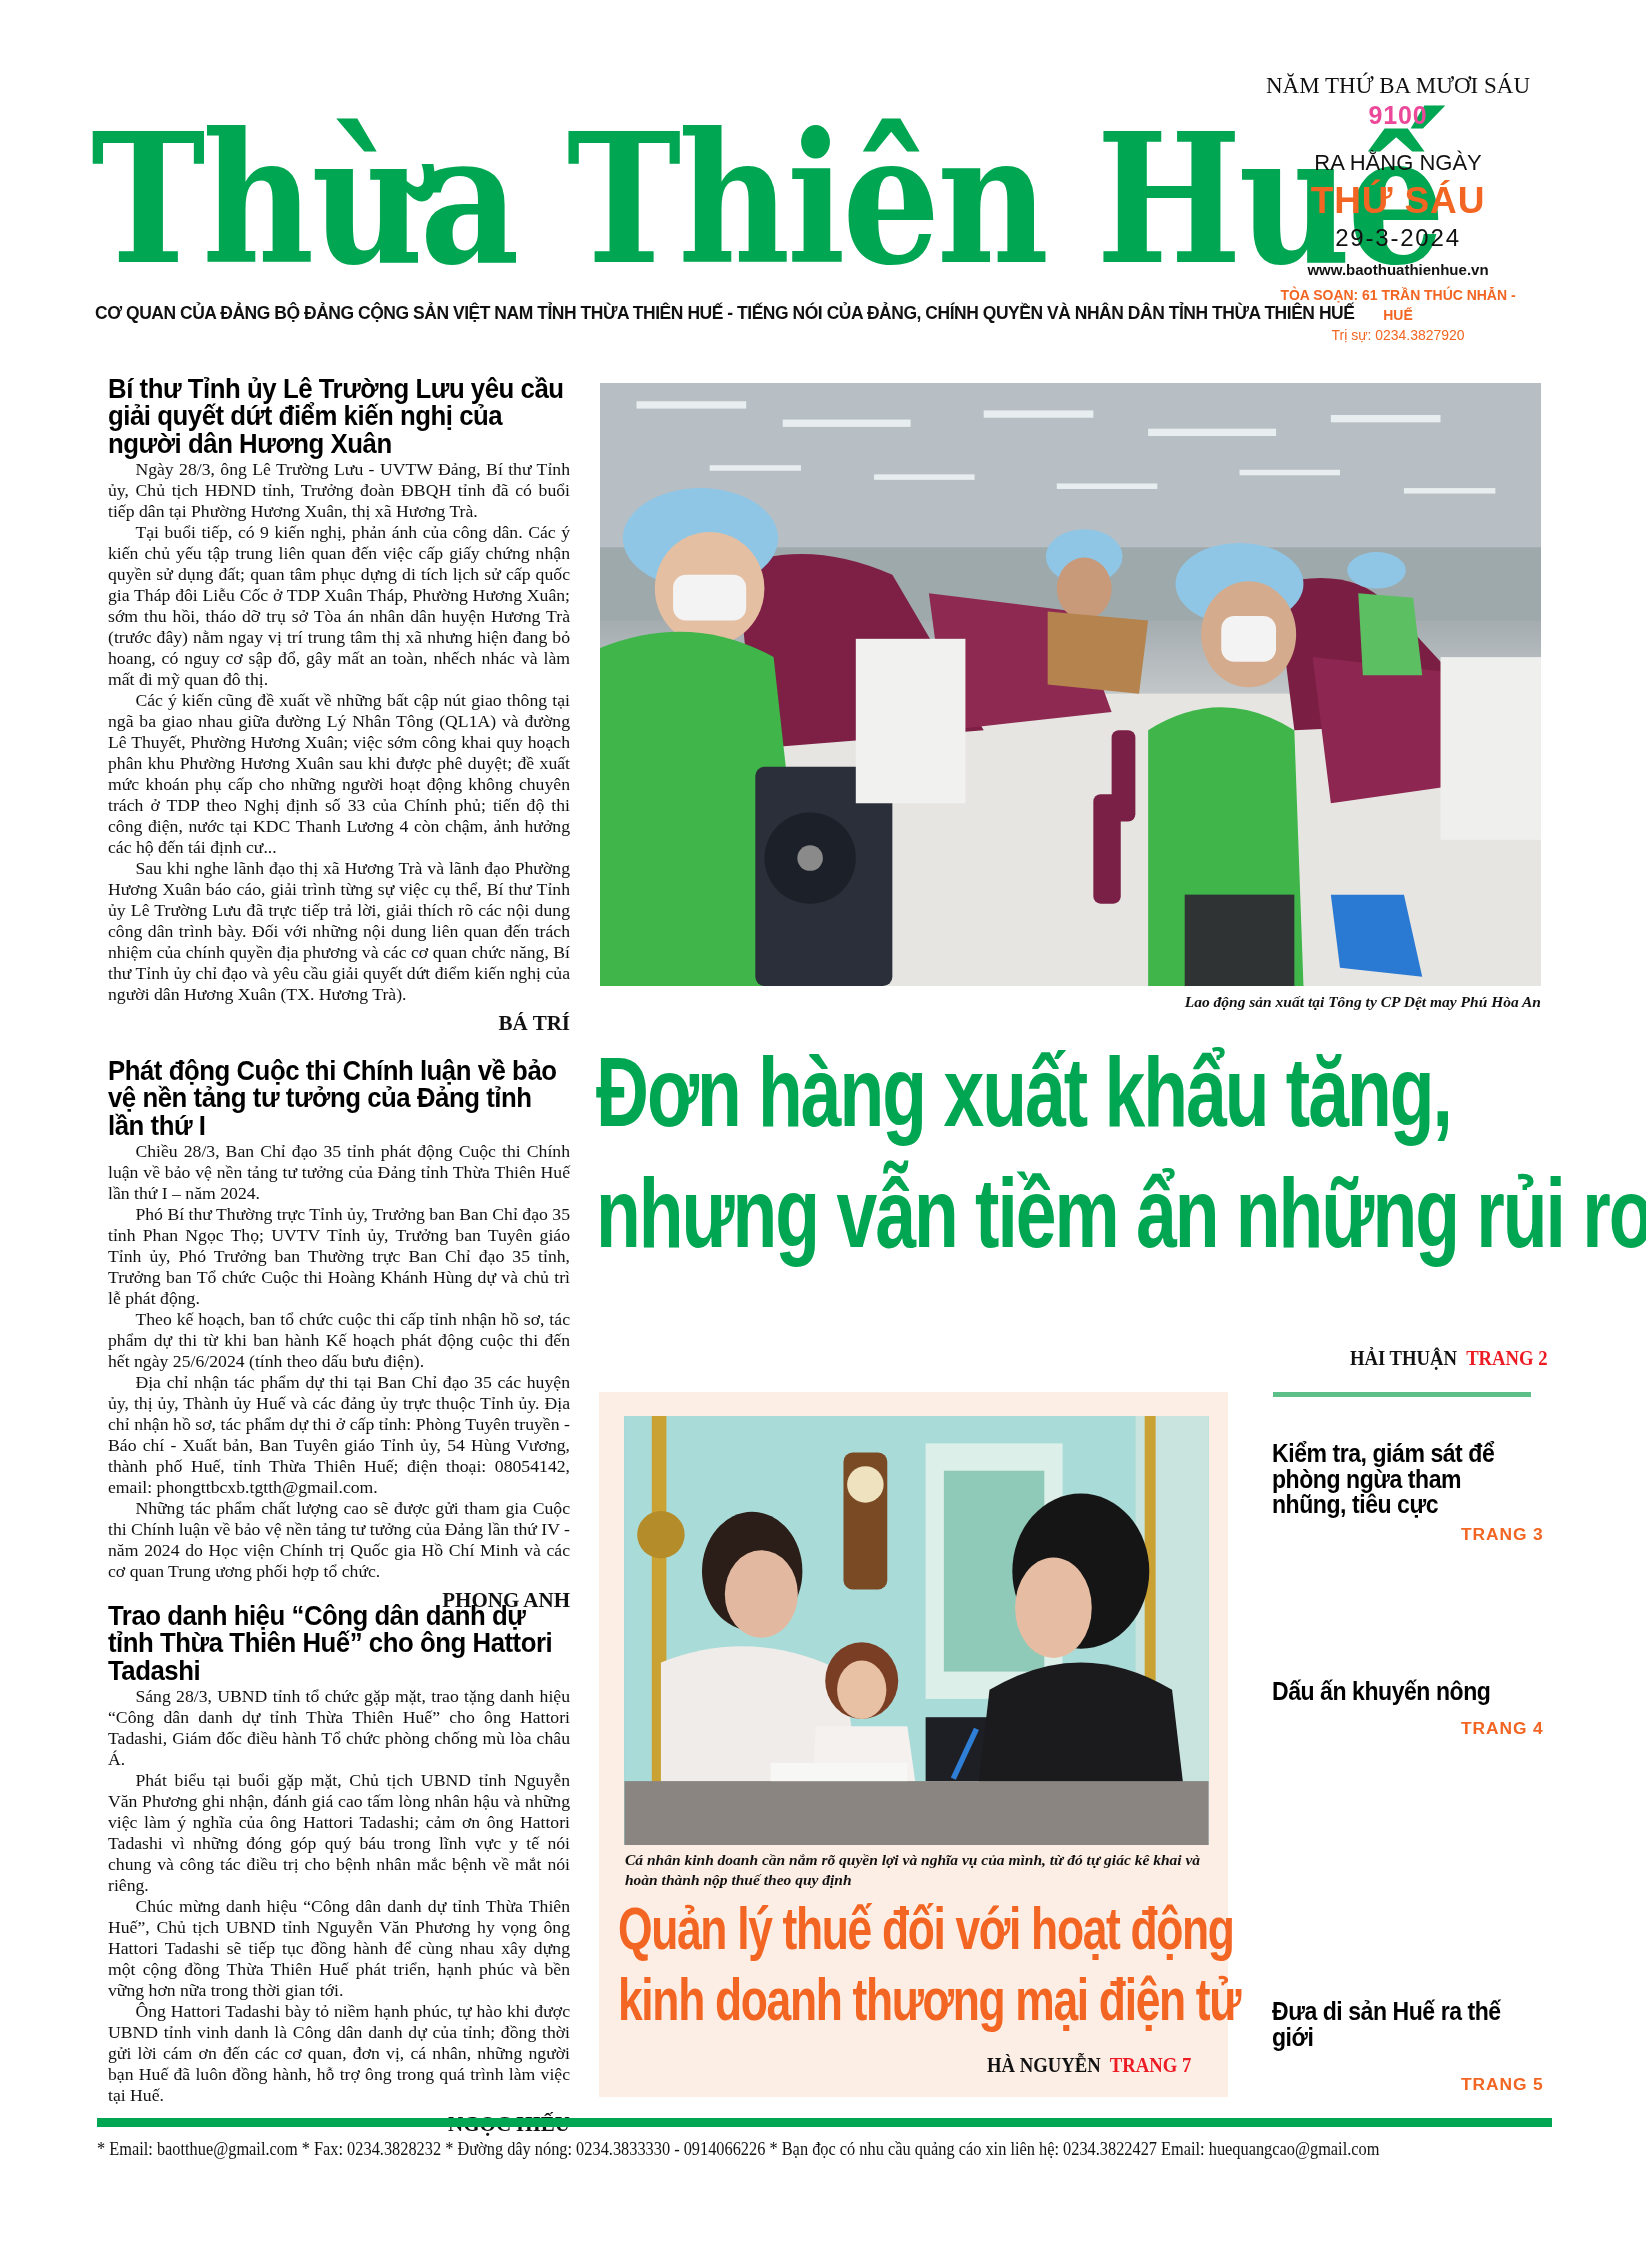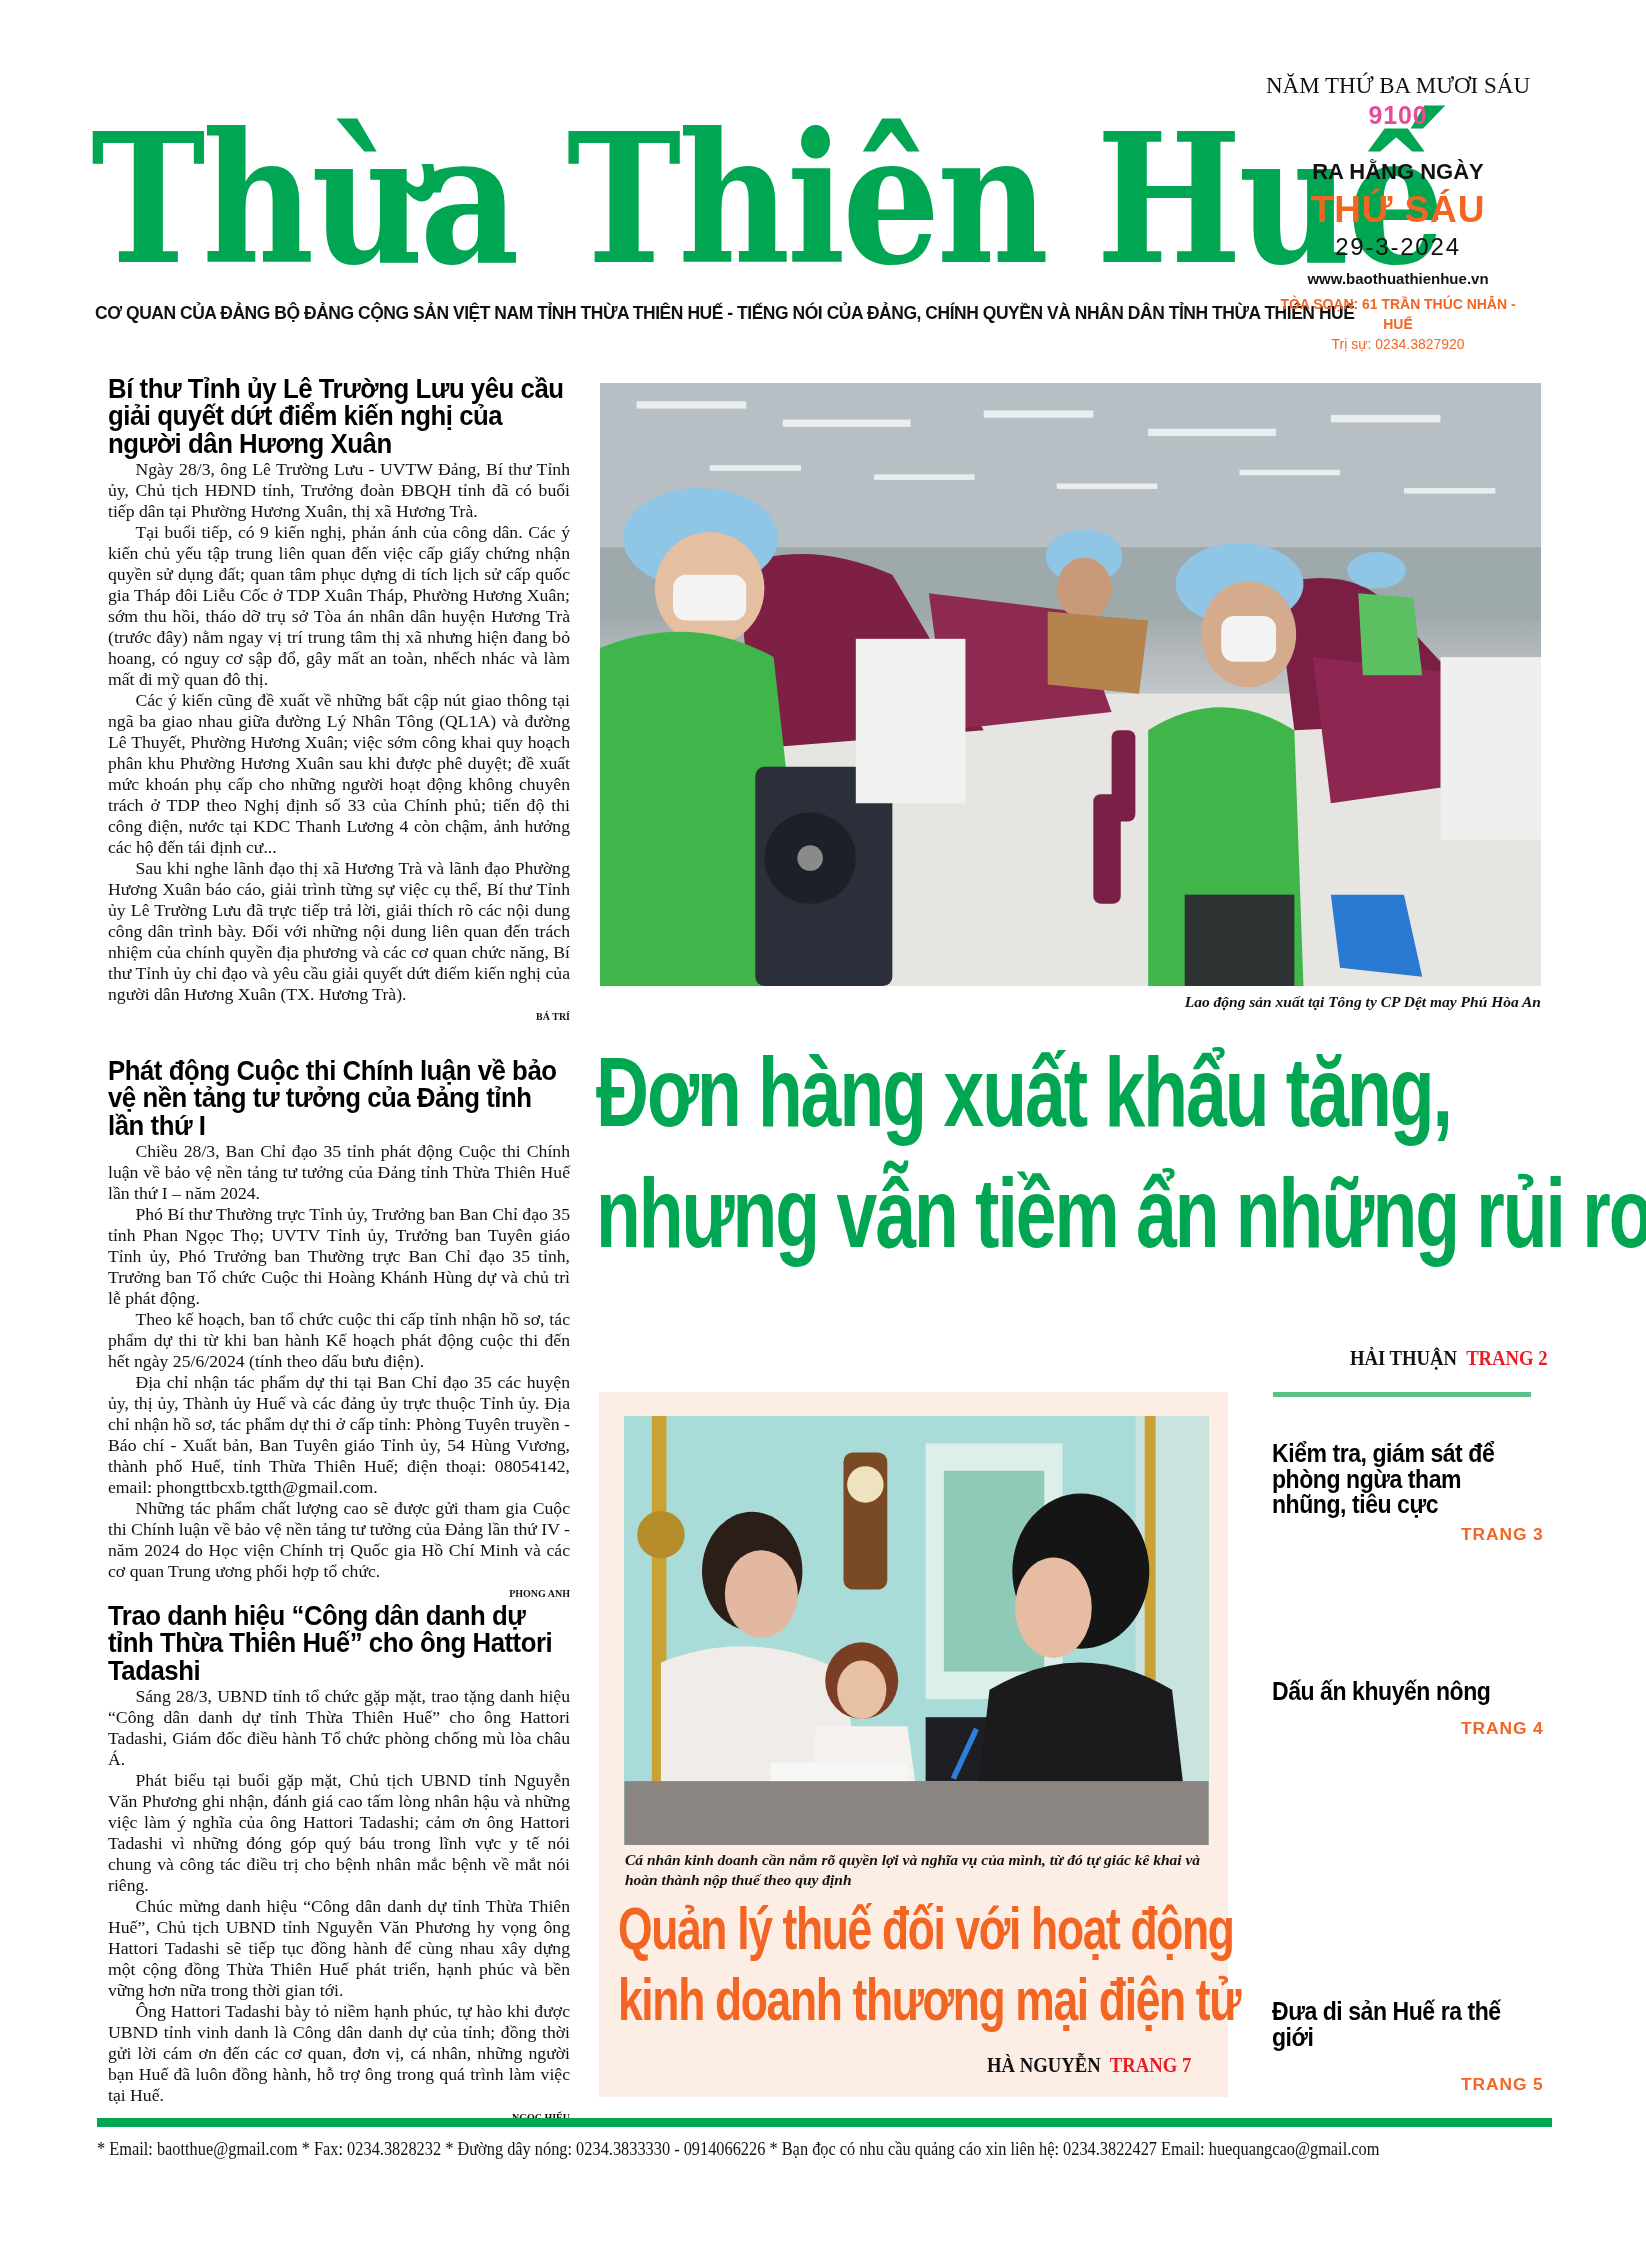--- a/index.html
+++ b/index.html
@@ -6,33 +6,33 @@
   body { width:1647px; height:2267px; position:relative; overflow:hidden; font-family:"Liberation Serif", serif; color:#111; }
   .abs { position:absolute; }
 
   
   .masthead { left:91px; top:108px; width:1151px; height:192px; color:#00a651; font-family:"DejaVu Serif", serif; font-weight:bold; font-size:179px; letter-spacing:-3.7px; line-height:183px; transform:scaleX(0.86); transform-origin:left top; white-space:nowrap; }
   .tagline { left:95px; top:302px; width:1160px; font-family:"Liberation Sans", sans-serif; font-weight:bold; font-size:19px; letter-spacing:-0.5px; white-space:nowrap; transform:scaleX(0.92); transform-origin:left top; }
 
   .info { left:1261px; top:71px; width:274px; text-align:center; }
   .info .year { font-family:"Liberation Serif", serif; font-size:23px; line-height:29px; }
   .info .issue { font-family:"Liberation Sans", sans-serif; font-weight:bold; font-size:25px; color:#ec4899; line-height:31px; letter-spacing:0.9px; }
-  .info .daily { font-family:"Liberation Sans", sans-serif; font-weight:bold; font-size:22px; line-height:37px; margin-top:22px; }
+  .info .daily { font-family:"Liberation Sans", sans-serif; font-weight:normal; font-size:22px; line-height:37px; margin-top:13px; }
   .info .weekday { font-family:"Liberation Sans", sans-serif; font-weight:bold; font-size:37px; color:#f26522; line-height:40px; letter-spacing:0.9px; }
   .info .date { font-family:"Liberation Sans", sans-serif; font-size:24px; line-height:33px; letter-spacing:1.8px; }
   .info .web { font-family:"Liberation Sans", sans-serif; font-weight:bold; font-size:15px; line-height:31px; }
   .info .addr { font-family:"Liberation Sans", sans-serif; font-size:15.5px; color:#f26522; line-height:20px; font-weight:bold; transform:scaleX(0.9); }
   .info .phone { font-family:"Liberation Sans", sans-serif; font-size:15.5px; color:#f26522; line-height:20px; transform:scaleX(0.9); }
 
   
   .col { left:108px; width:462px; }
   .headline { font-family:"Liberation Sans", sans-serif; font-weight:bold; font-size:28px; line-height:27.4px; letter-spacing:-0.5px; color:#000; transform:scaleX(0.92); transform-origin:left top; width:503px; }
   .body { font-family:"Liberation Serif", serif; font-size:17.7px; line-height:21px; text-align:justify; margin-top:1.8px; }
   .body p { margin:0; text-indent:27.4px; }
-  .byline { font-family:"Liberation Serif", serif; font-weight:bold; font-size:10px; text-align:right; margin-top:5.5px; }
+  .byline { font-family:"Liberation Serif", serif; font-weight:bold; font-size:21px; text-align:right; margin-top:5.5px; }
 
   
   .photo1 { left:600px; top:383px; width:941px; height:603px; overflow:hidden; background:linear-gradient(180deg,#c9ced3 0%,#b7bec4 20%,#9aa3a7 35%,#d7d9da 60%,#e6e6e4 100%); }
   .ph-cap { font-family:"Liberation Serif", serif; font-style:italic; font-weight:bold; font-size:15.5px; text-align:right; }
 
   .main-hl { left:596px; top:1031px; width:950px; color:#00a651; font-family:"Liberation Sans", sans-serif; font-weight:bold; font-size:99px; line-height:121px; letter-spacing:-2.7px; transform:scaleX(0.74); transform-origin:left top; white-space:nowrap; }
   .main-by { right:99px; top:1345px; font-family:"Liberation Serif", serif; font-size:22px; font-weight:bold; transform:scaleX(0.85); transform-origin:right top; white-space:nowrap; }
   .red { color:#ed1c24; }
 
   

